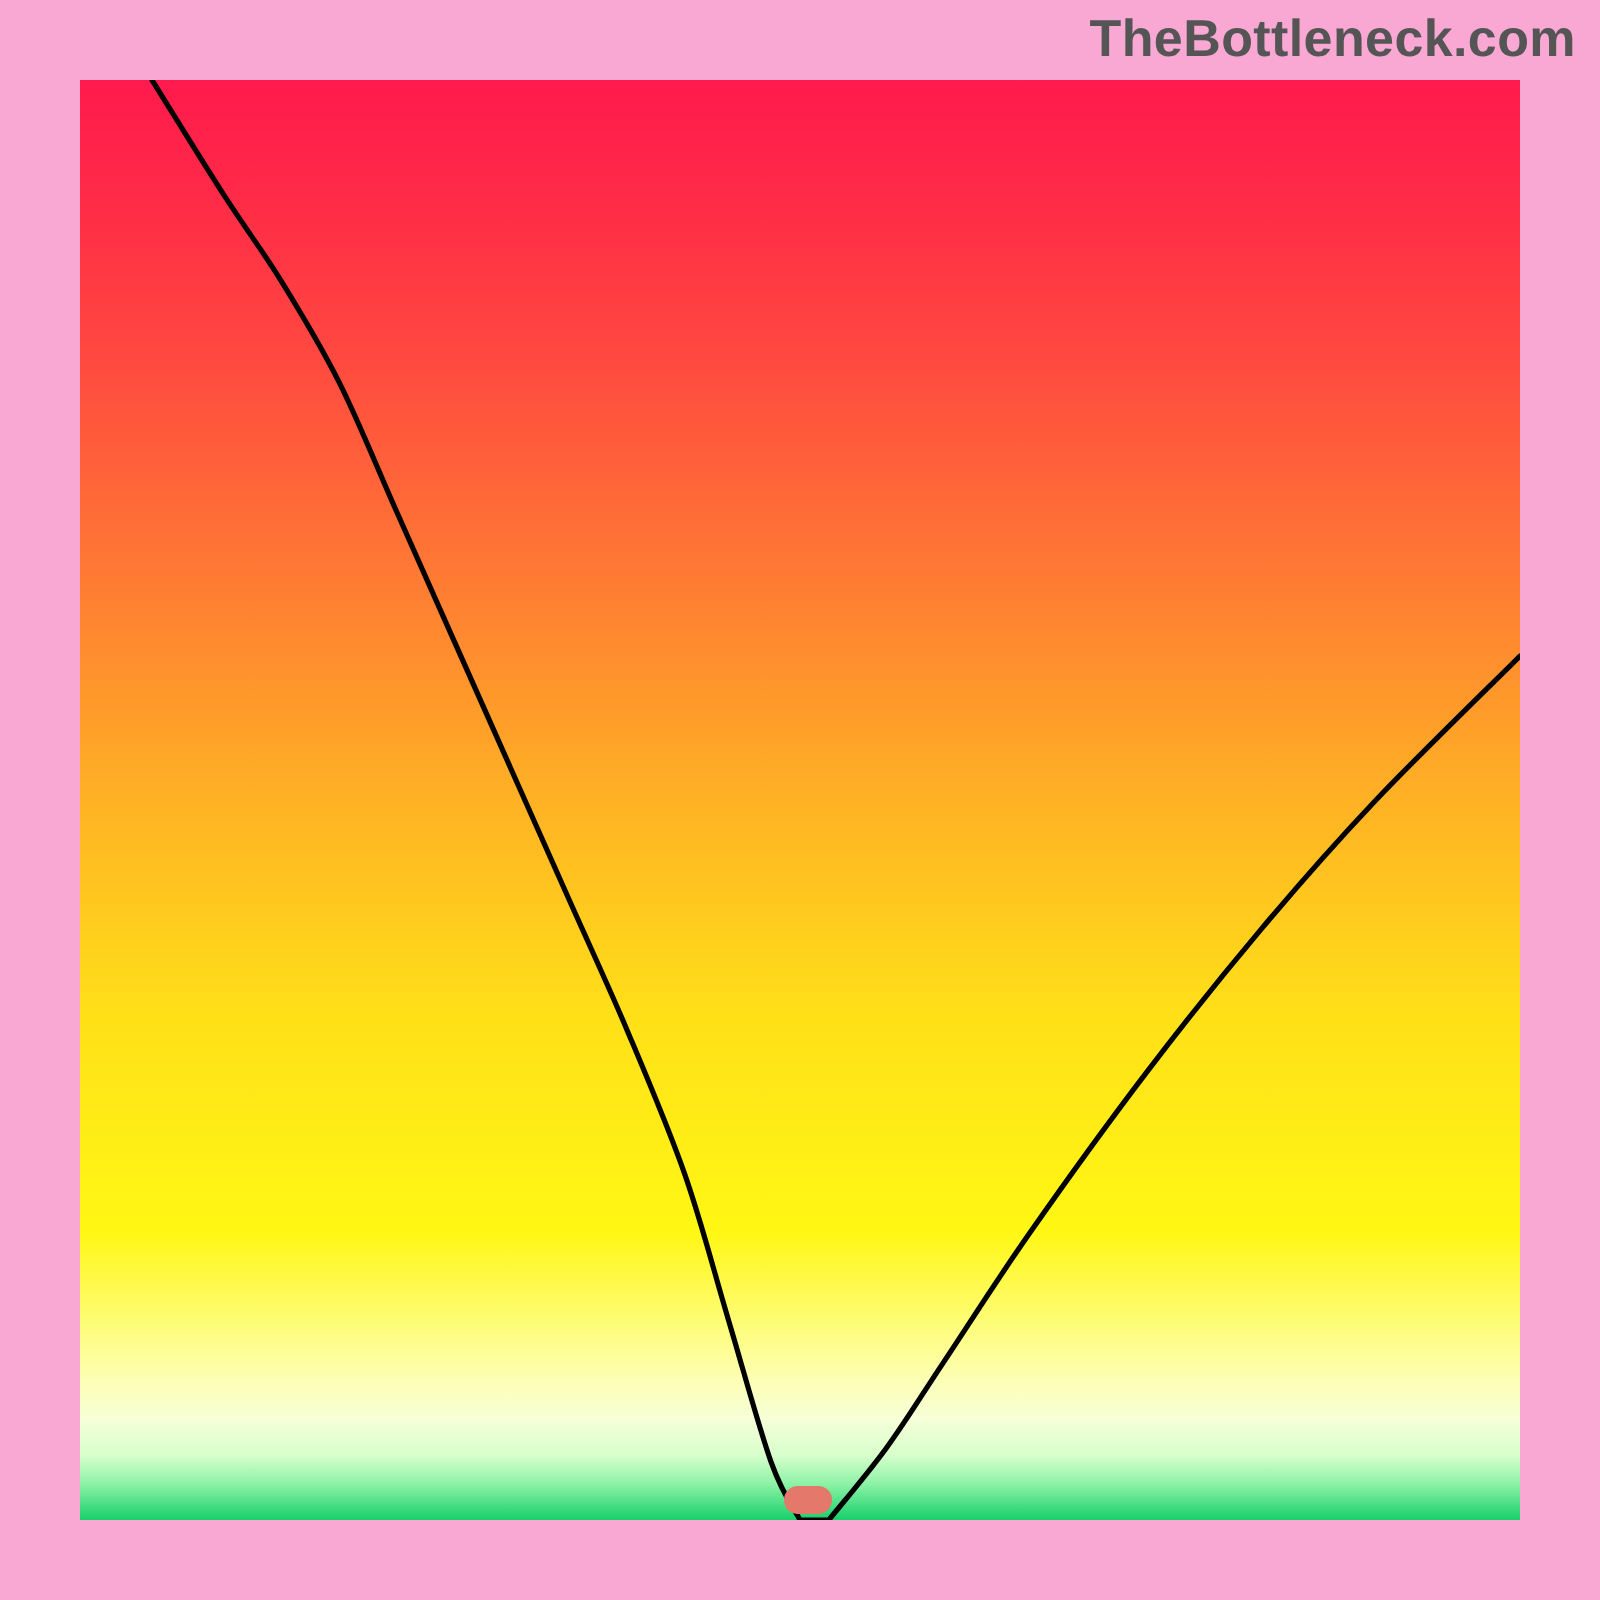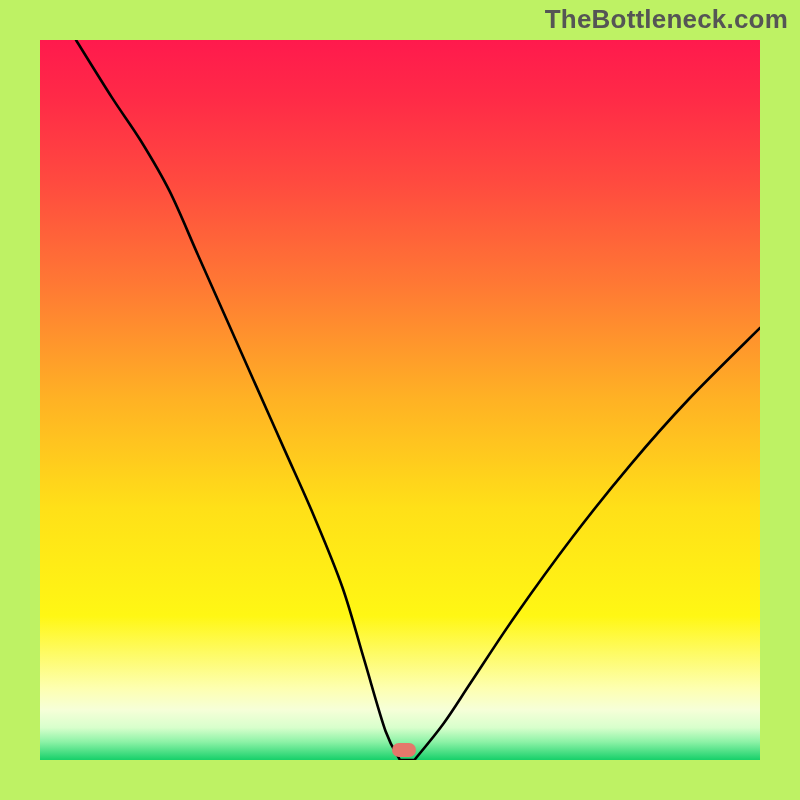--- a/index.html
+++ b/index.html
@@ -8,21 +8,21 @@
     width: 800px;
     height: 800px;
     background: #000;
     font-family: Arial, Helvetica, sans-serif;
     overflow: hidden;
   }
   .frame {
     position: relative;
     width: 800px;
     height: 800px;
-    background: #bef264;
+    background: #f9a8d4;
   }
   .watermark {
     position: absolute;
     top: 4px;
     right: 12px;
     color: #555;
     font-size: 26px;
     font-weight: 600;
     letter-spacing: 0.2px;
     user-select: none;

